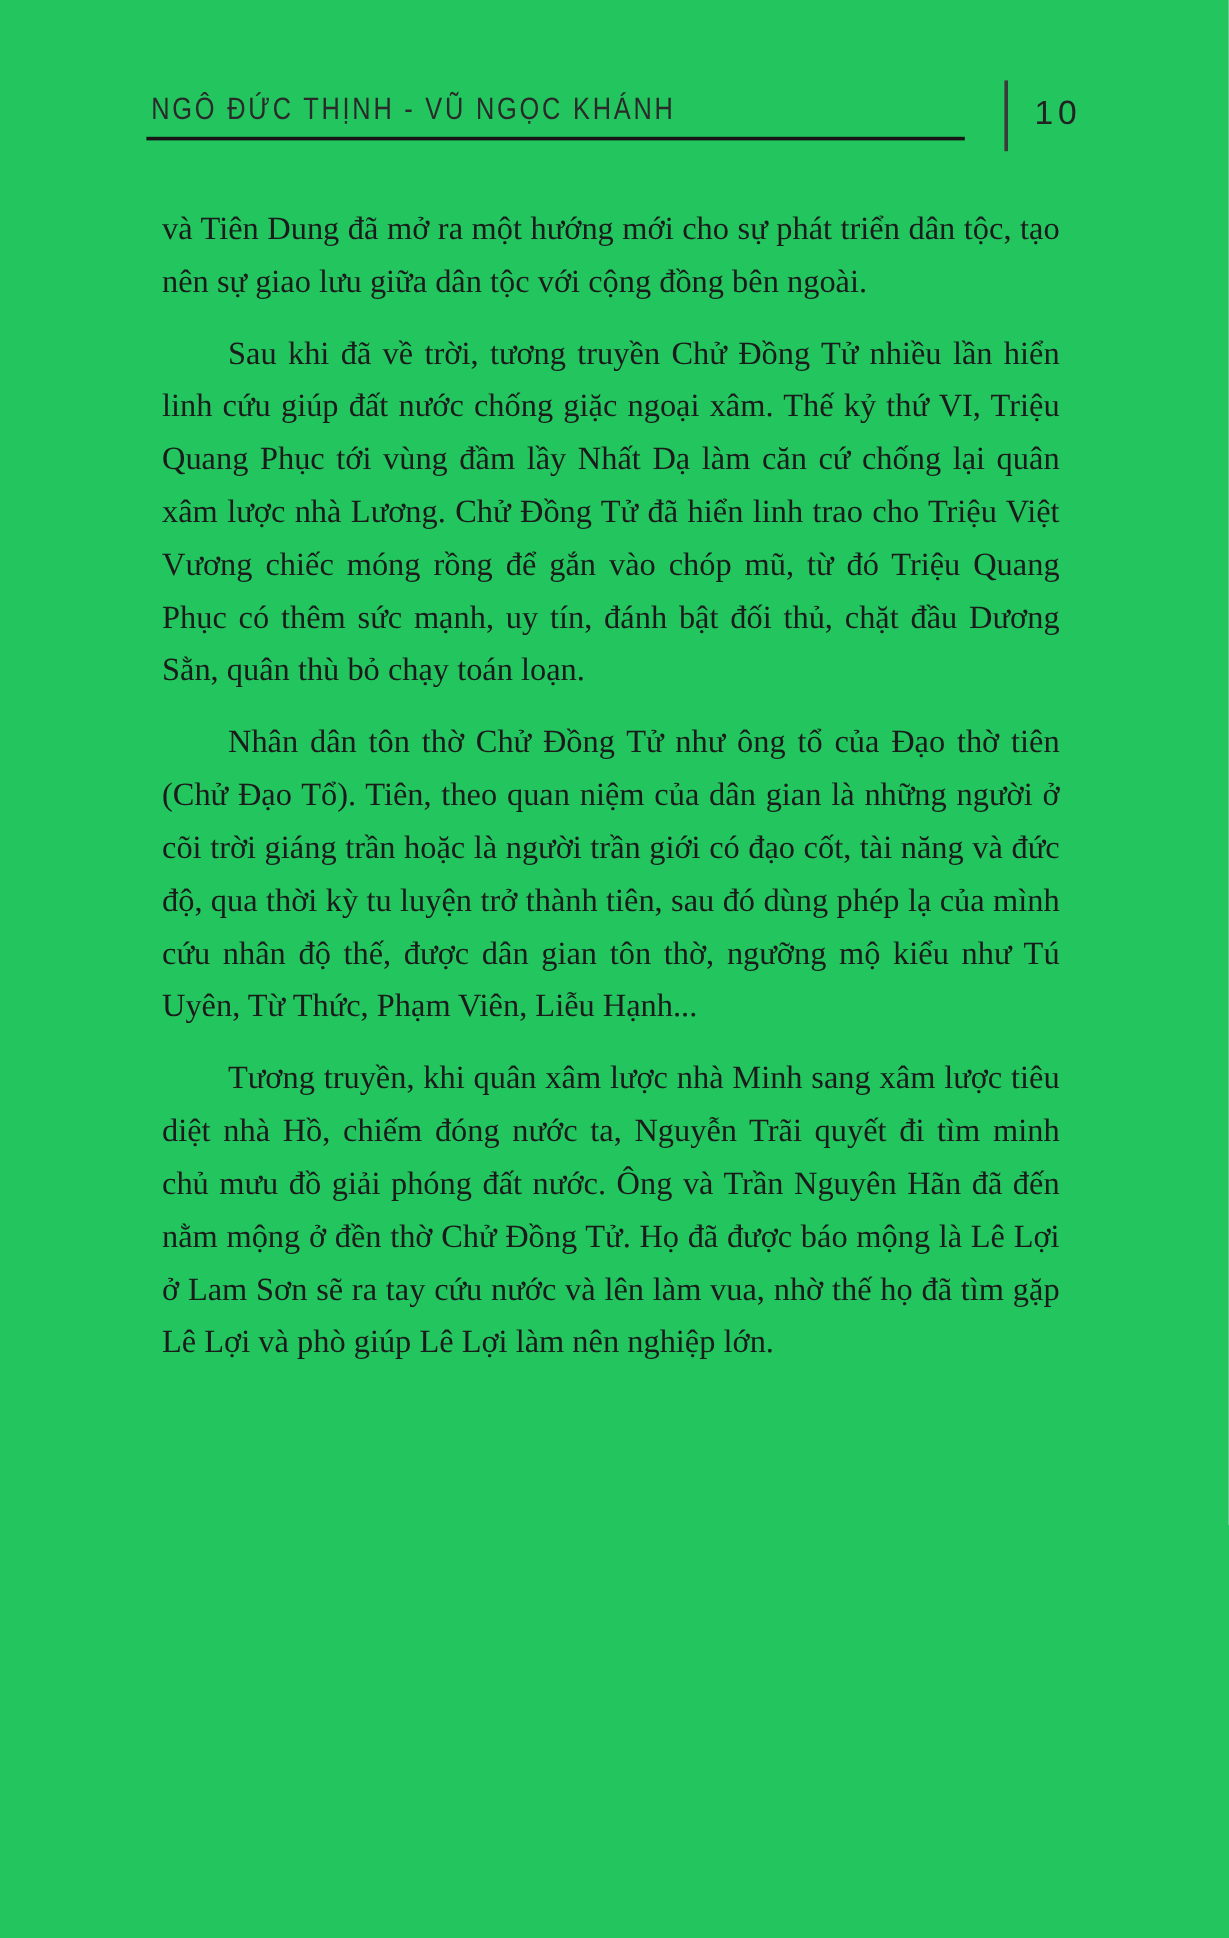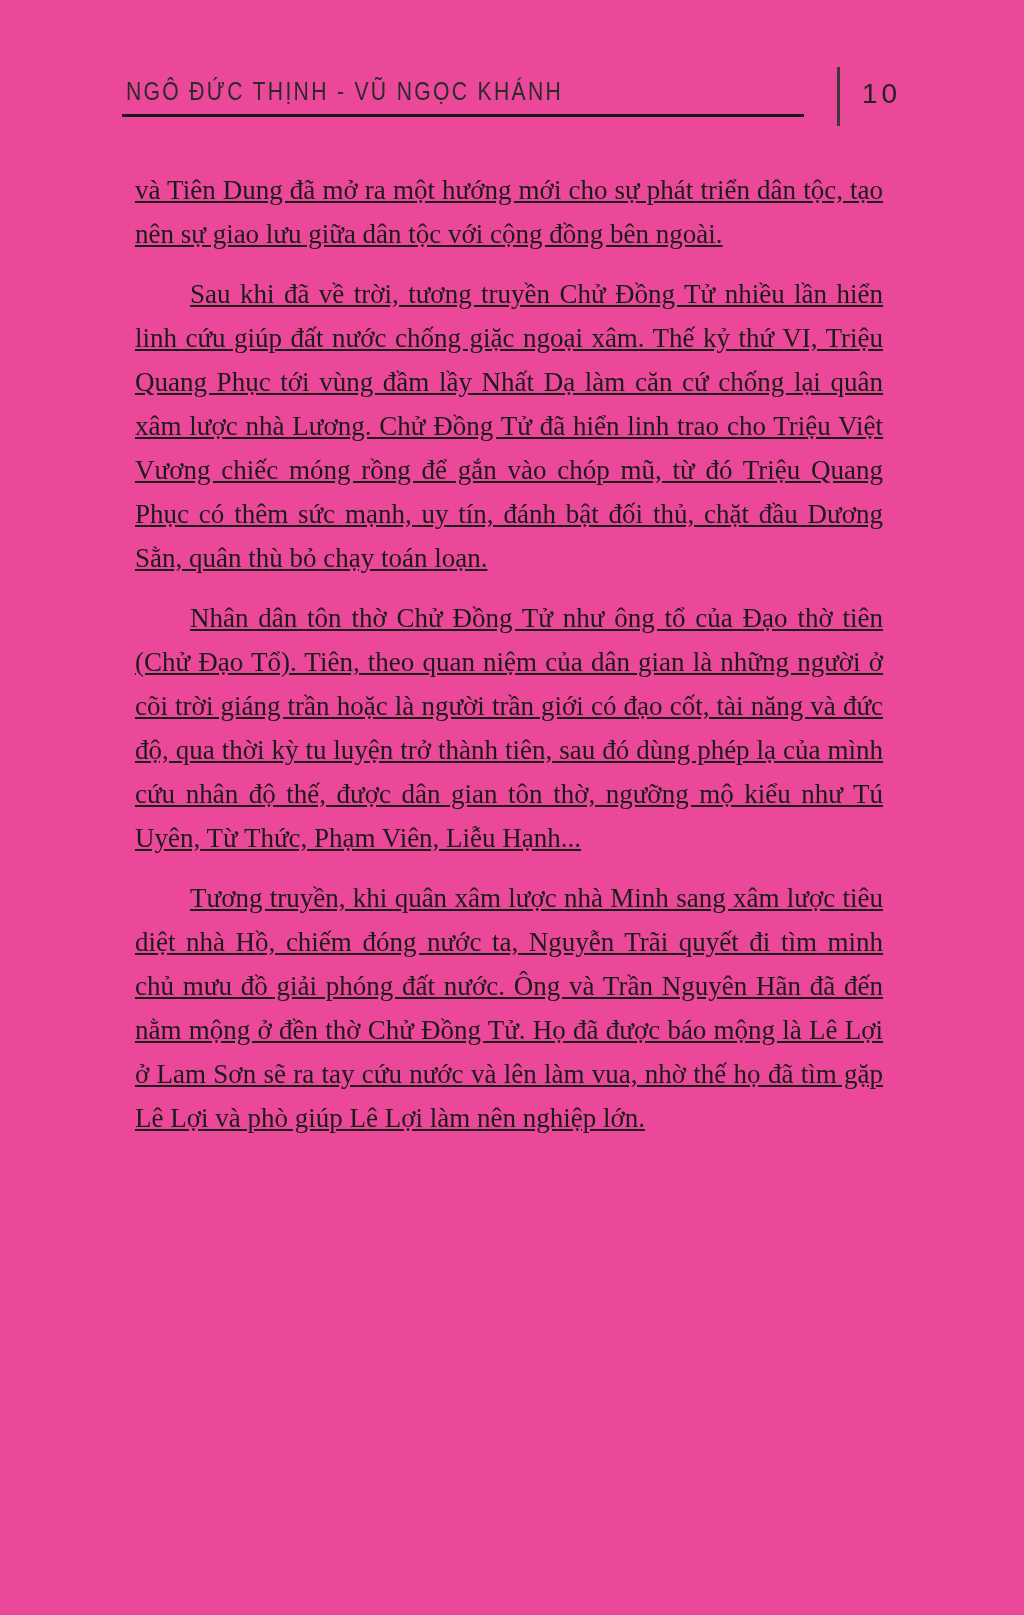--- a/index.html
+++ b/index.html
@@ -1,21 +1,21 @@
 <!DOCTYPE html>
 <html><head>
 <meta charset="utf-8">
 <style>
   * { margin: 0; padding: 0; box-sizing: border-box; }
   html, body { background: #e8e8e8; }
   .page {
     position: relative;
     width: 1024px;
     height: 1615px;
-    background: #ec4899;
+    background: #22c55e;
     color: #1b1b1b;
     overflow: hidden;
     margin: 0 auto;
   }
 
   
   .authors {
     position: absolute;
     left: 126px;
     top: 76px;
@@ -59,21 +59,21 @@
     position: absolute;
     left: 135px;
     top: 168px;
     width: 748px;
     font-family: "Liberation Serif", serif;
     font-size: 27px;
     line-height: 44px;
     text-align: justify;
     color: #1b1b1b;
   }
-  .body-col p { margin: 0 0 16px 0; text-decoration: underline; }
+  .body-col p { margin: 0 0 16px 0; }
   .body-col p.indent { text-indent: 55px; }
 
   
   .footnote-area {
     position: absolute;
     left: 125px;
     top: 1458px;
     width: 748px;
     font-family: "Liberation Serif", serif;
   }

